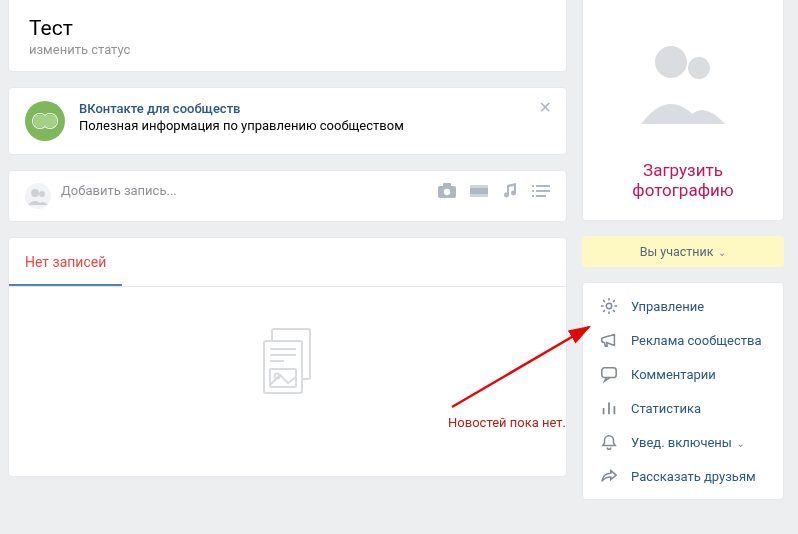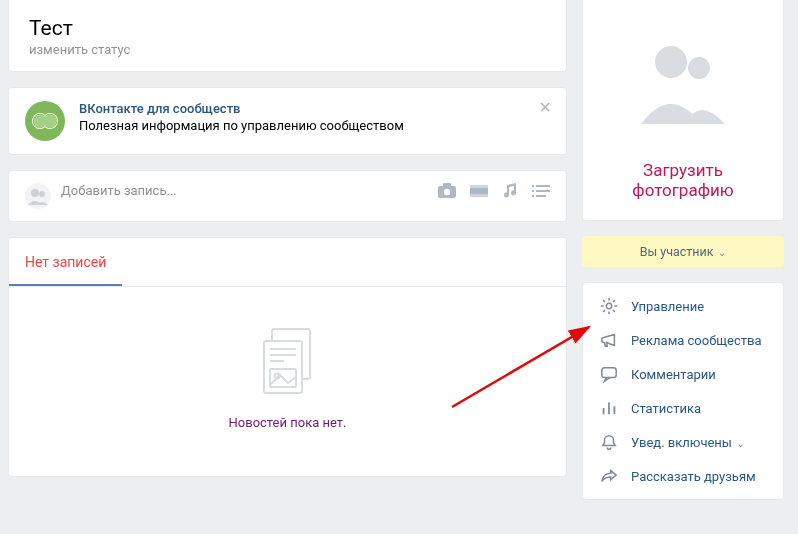--- a/index.html
+++ b/index.html
@@ -50,21 +50,21 @@
   .composer-icons span { cursor:pointer;}
   
   .wall-card { padding:0; }
   .wall-tab {
     display:inline-block; padding:16px 16px 14px;
     font-size:14px; color:#ef4444;
     border-bottom:2px solid #5181b8;
   }
   .wall-sep { height:1px; background:#e7e8ec;}
   .wall-empty {
-    padding: 40px 0 46px; text-align:center; color:#701a75;
+    padding: 40px 0 46px; text-align:right; color:#b91c1c;
   }
   .wall-empty-icon { margin-bottom:18px; display:flex; justify-content:center;}
   .wall-empty-text { font-size:13px; }
   
   .avatar-card { padding: 16px 16px 20px; text-align:center; border-top:none;border-radius:0 0 4px 4px;}
   .avatar-ph { height:130px; display:flex; align-items:center; justify-content:center; margin-bottom:14px;}
   .upload-link { color:#be185d; font-size:17px; cursor:pointer;}
   .side-btn {
     display:block; width:100%;
     background:#fef9c3; border-radius:4px;

